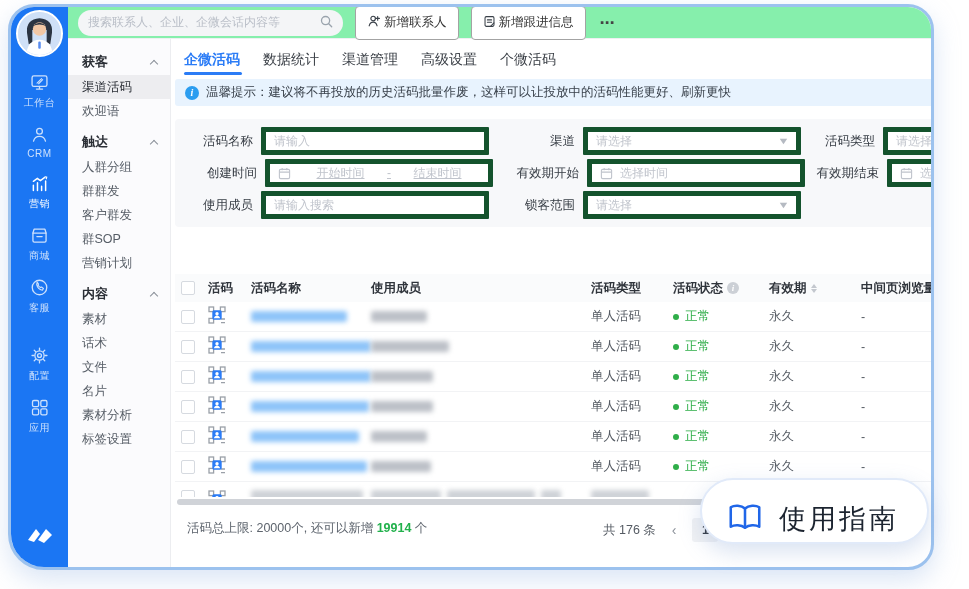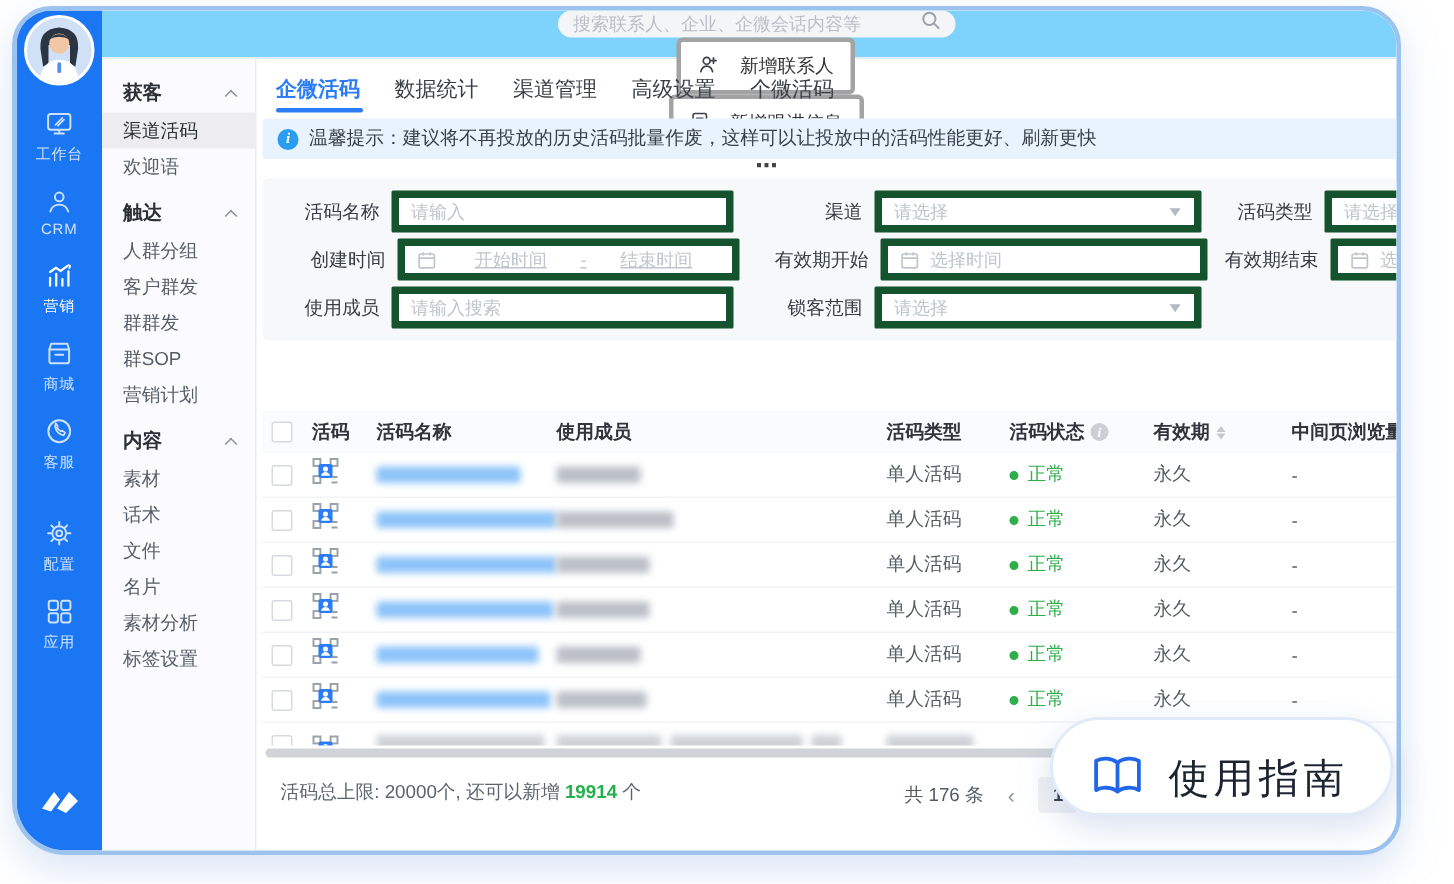--- a/index.html
+++ b/index.html
@@ -20,27 +20,27 @@
   .rail-item { display:flex; flex-direction:column; align-items:center; gap:3px; width:100%;
     padding:7px 0; cursor:pointer; opacity:.78; }
   .rail-item.active { opacity:1; }
   .rail-item .rlabel { color:#fff; font-size:10px; letter-spacing:.5px; }
   .rail-item.gap-top { margin-top:16px; }
   .rail-item svg { display:block; }
   .rail-logo { margin-top:auto; margin-bottom:16px; }
 
   
   .right { flex:1; min-width:0; display:flex; flex-direction:column; }
-  .topbar { height:32px; flex-shrink:0; background:#7dd3fc; border-bottom:1px solid #eef0f3;
-    display:flex; align-items:center; padding-left:10px;flex-direction:column; }
+  .topbar { height:32px; flex-shrink:0; background:#86efac; border-bottom:1px solid #eef0f3;
+    display:flex; align-items:center; padding-left:10px; }
   .search { width:265px; height:26px; background:#f4f5f7; border-radius:14px; display:flex;
     align-items:center; padding:0 10px; cursor:text; }
   .search .ph { flex:1; font-size:12px; color:#b9bec7; white-space:nowrap; overflow:hidden; }
-  .tb-btn { height:27px; margin-left:12px; background:#fff; border:3px solid #a3a3a3; border-radius:4px;
-    display:flex; align-items:center; gap:14px; padding:16px 11px; font-size:12.5px; color:#333; cursor:pointer; }
+  .tb-btn { height:27px; margin-left:12px; background:#fff; border:1px solid #a3a3a3; border-radius:4px;
+    display:flex; align-items:center; gap:3px; padding:16px 11px; font-size:12.5px; color:#333; cursor:pointer; }
   .tb-more { margin-left:14px; color:#444; font-size:15px; letter-spacing:1px; cursor:pointer; font-weight:700; }
 
   .body-row { flex:1; display:flex; min-height:0; }
 
   
   .sidebar { width:103px; flex-shrink:0; background:#fbfbfd; border-right:1px solid #ecedf0; padding-top:4px; }
   .sb-section { display:flex; align-items:center; justify-content:space-between; height:26px;
     padding:0 13px 0 14px; font-size:13px; font-weight:700; color:#2b2f36; margin-top:6px; cursor:pointer; }
   .sb-caret { width:6px; height:6px; border-left:1.5px solid #8a9099; border-top:1.5px solid #8a9099;
     transform:rotate(45deg); margin-top:3px; }
@@ -260,22 +260,22 @@
             <span>获客</span>
             <span class="sb-caret"></span>
           </div>
           <div class="sb-item selected">渠道活码</div>
           <div class="sb-item">欢迎语</div>
           <div class="sb-section">
             <span>触达</span>
             <span class="sb-caret"></span>
           </div>
           <div class="sb-item">人群分组</div>
+          <div class="sb-item">群群发</div>
           <div class="sb-item">客户群发</div>
-          <div class="sb-item">群群发</div>
           <div class="sb-item">群SOP</div>
           <div class="sb-item">营销计划</div>
           <div class="sb-section">
             <span>内容</span>
             <span class="sb-caret"></span>
           </div>
           <div class="sb-item">素材</div>
           <div class="sb-item">话术</div>
           <div class="sb-item">文件</div>
           <div class="sb-item">名片</div>

